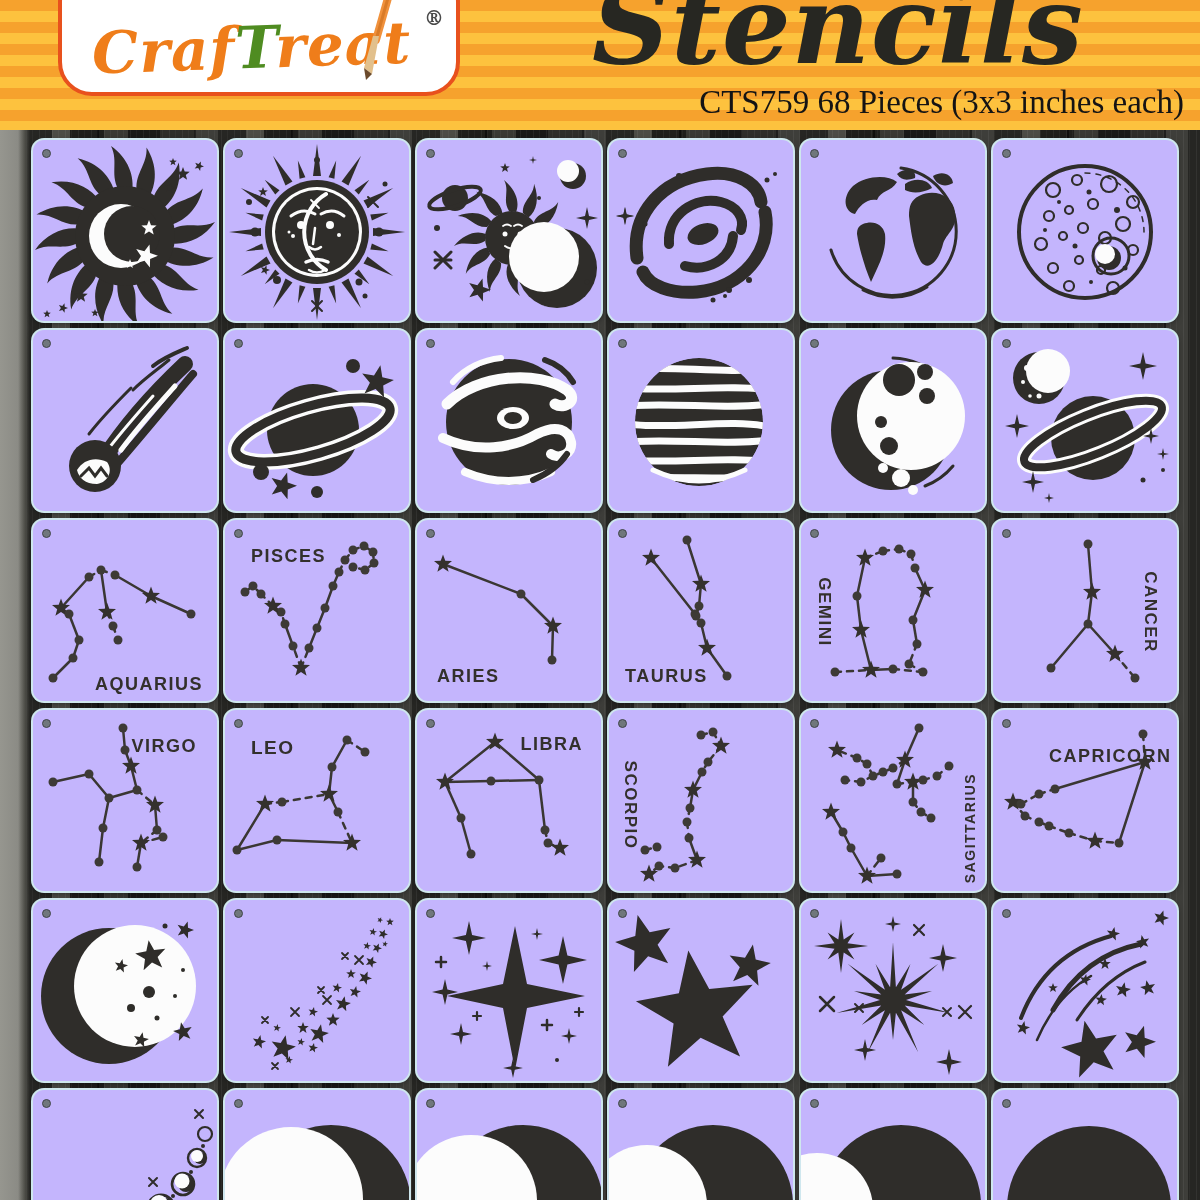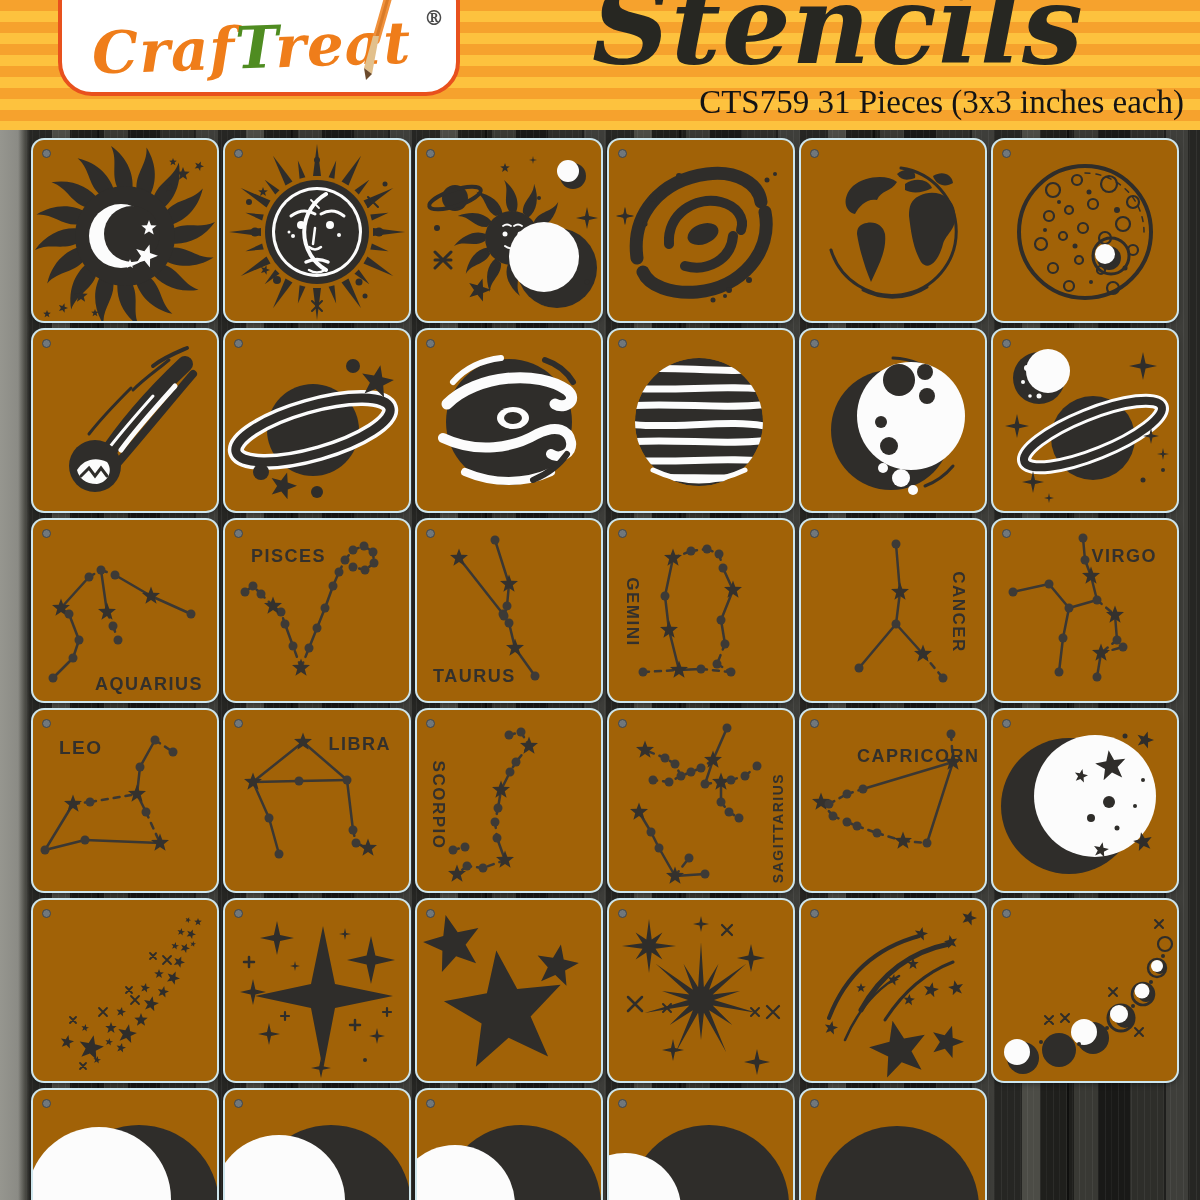--- a/index.html
+++ b/index.html
@@ -30,42 +30,42 @@
       linear-gradient(90deg,#96968f 0,#8b8b85 18px,#55554f 24px,rgba(0,0,0,0) 30px),
       repeating-linear-gradient(90deg,rgba(0,0,0,.5) 0 2px,rgba(0,0,0,0) 2px 97px),
       repeating-linear-gradient(90deg,rgba(255,255,255,.06) 0 1px,rgba(0,0,0,0) 1px 6px,rgba(255,255,255,.04) 6px 7px,rgba(0,0,0,0) 7px 13px),
       repeating-linear-gradient(90deg,#3e3e3a 0 24px,#262623 24px 52px,#4c4c46 52px 70px,#1f1f1c 70px 104px,#393934 104px 128px,#191917 128px 160px,#2e2e2a 160px 194px);}
 
   .board{position:absolute;left:0;top:130px;width:1200px;height:1070px;
     padding:10px 0 0 33px;box-sizing:border-box;
     display:grid;grid-template-columns:repeat(6,184px);grid-auto-rows:181px;
     column-gap:8px;row-gap:9px;}
 
-  .tile{position:relative;background:#a16207;border-radius:11px;overflow:hidden;
+  .tile{position:relative;background:#c4b5fd;border-radius:11px;overflow:hidden;
     box-shadow:0 0 0 2px #cfe7ee,0 2px 6px rgba(0,0,0,.55);}
   .hole{position:absolute;left:9px;top:9px;width:7px;height:7px;border-radius:50%;
     background:#70777c;border:1px solid #41464a;z-index:2;}
   svg.art{position:absolute;left:0;top:0;}
 </style>
 </head>
 <body>
 
 <div class="header">
   <div class="logo">
     <div class="brand"><span>Craf</span><span class="green-t">T</span><span>reat</span></div>
     <div class="reg">®</div>
     <svg class="brush" width="70" height="150" viewBox="0 0 70 150">
       <line x1="58" y1="2" x2="30" y2="100" stroke="#f0913c" stroke-width="8" stroke-linecap="round"></line>
       <line x1="58" y1="2" x2="30" y2="100" stroke="#d97b28" stroke-width="3" stroke-linecap="round"></line>
       <polygon points="33,96 27,96 18,128 26,134" fill="#e2c08c"></polygon>
       <polygon points="18,128 26,134 20,140" fill="#6b4a2b"></polygon>
     </svg>
   </div>
   <div class="title">Stencils</div>
-  <div class="subtitle">CTS759 31 Pieces (3x3 inches each)</div>
+  <div class="subtitle">CTS759 68 Pieces (3x3 inches each)</div>
 </div>
 
 <div class="wood"></div>
 <div class="board" id="board">
     <div class="tile">
       <span class="hole"></span>
       <svg class="art" width="184" height="181" viewBox="0 0 184 181">
         <path d="M-5,-44 C-16,-60 -6,-74 -14,-90 C3,-78 10,-60 7,-43 Z" fill="#2f2d2a" transform="translate(92,96) rotate(0)"></path>
         <path d="M-5,-44 C-16,-60 -6,-74 -14,-90 C3,-78 10,-60 7,-43 Z" fill="#2f2d2a" transform="translate(92,96) rotate(22.5)"></path>
         <path d="M-5,-44 C-16,-60 -6,-74 -14,-90 C3,-78 10,-60 7,-43 Z" fill="#2f2d2a" transform="translate(92,96) rotate(45)"></path>
@@ -435,20 +435,33 @@
         <polygon points="0.0,-9.5 2.3,-3.2 9.0,-2.9 3.8,1.2 5.6,7.7 0.0,4.0 -5.6,7.7 -3.8,1.2 -9.0,-2.9 -2.3,-3.2 " transform="translate(48,86)" fill="#34312d"></polygon>
         <circle cx="36" cy="74" r="4.5" fill="#3d3a36"></circle>
         <circle cx="28" cy="66" r="4.5" fill="#3d3a36"></circle>
         <circle cx="20" cy="72" r="4.5" fill="#3d3a36"></circle>
         <text x="26" y="42" text-anchor="start" font-family="&quot;Liberation Sans&quot;,sans-serif" font-weight="bold" font-size="18" letter-spacing="1.5" fill="#33302c">PISCES</text>
       </svg>
     </div>
     <div class="tile">
       <span class="hole"></span>
       <svg class="art" width="184" height="181" viewBox="0 0 184 181">
+        <path d="M26,44L104,74" fill="none" stroke="#3a3733" stroke-width="2.5" stroke-linecap="round"></path>
+        <path d="M104,74L136,106" fill="none" stroke="#3a3733" stroke-width="2.5" stroke-linecap="round"></path>
+        <path d="M136,106L135,140" fill="none" stroke="#3a3733" stroke-width="2.5" stroke-linecap="round"></path>
+        <polygon points="0.0,-9.5 2.3,-3.2 9.0,-2.9 3.8,1.2 5.6,7.7 0.0,4.0 -5.6,7.7 -3.8,1.2 -9.0,-2.9 -2.3,-3.2 " transform="translate(26,44)" fill="#34312d"></polygon>
+        <circle cx="104" cy="74" r="4.5" fill="#3d3a36"></circle>
+        <polygon points="0.0,-9.5 2.3,-3.2 9.0,-2.9 3.8,1.2 5.6,7.7 0.0,4.0 -5.6,7.7 -3.8,1.2 -9.0,-2.9 -2.3,-3.2 " transform="translate(136,106)" fill="#34312d"></polygon>
+        <circle cx="135" cy="140" r="4.5" fill="#3d3a36"></circle>
+        <text x="20" y="162" text-anchor="start" font-family="&quot;Liberation Sans&quot;,sans-serif" font-weight="bold" font-size="18" letter-spacing="1.5" fill="#33302c">ARIES</text>
+      </svg>
+    </div>
+    <div class="tile">
+      <span class="hole"></span>
+      <svg class="art" width="184" height="181" viewBox="0 0 184 181">
         <path d="M42,38L86,94" fill="none" stroke="#3a3733" stroke-width="2.5" stroke-linecap="round"></path>
         <path d="M78,20L92,64" fill="none" stroke="#3a3733" stroke-width="2.5" stroke-linecap="round"></path>
         <path d="M92,64L90,86" fill="none" stroke="#3a3733" stroke-width="2.5" stroke-linecap="round"></path>
         <path d="M90,86L87,96" fill="none" stroke="#3a3733" stroke-width="2.5" stroke-linecap="round" stroke-dasharray="6 6"></path>
         <path d="M86,94L87,96" fill="none" stroke="#3a3733" stroke-width="2.5" stroke-linecap="round" stroke-dasharray="6 6"></path>
         <path d="M87,96L92,103" fill="none" stroke="#3a3733" stroke-width="2.5" stroke-linecap="round" stroke-dasharray="6 6"></path>
         <path d="M92,103L98,128" fill="none" stroke="#3a3733" stroke-width="2.5" stroke-linecap="round"></path>
         <path d="M98,128L118,156" fill="none" stroke="#3a3733" stroke-width="2.5" stroke-linecap="round"></path>
         <polygon points="0.0,-9.5 2.3,-3.2 9.0,-2.9 3.8,1.2 5.6,7.7 0.0,4.0 -5.6,7.7 -3.8,1.2 -9.0,-2.9 -2.3,-3.2 " transform="translate(42,38)" fill="#34312d"></polygon>
         <circle cx="86" cy="94" r="4.5" fill="#3d3a36"></circle>

